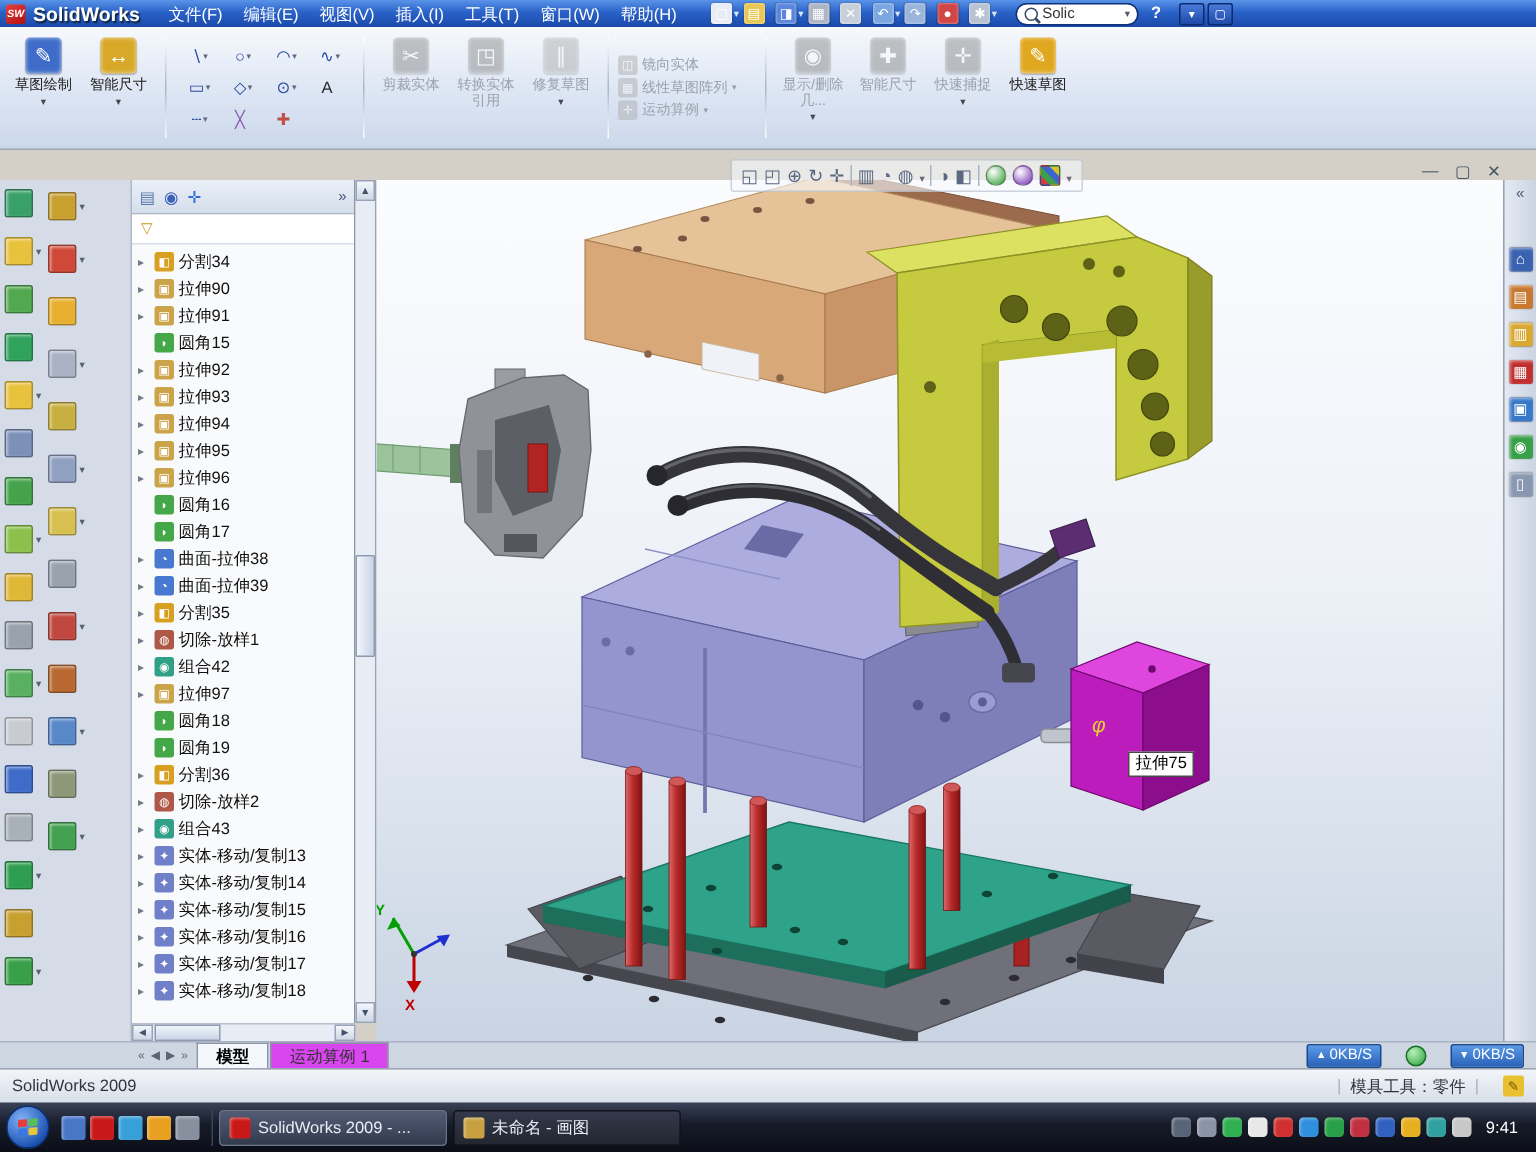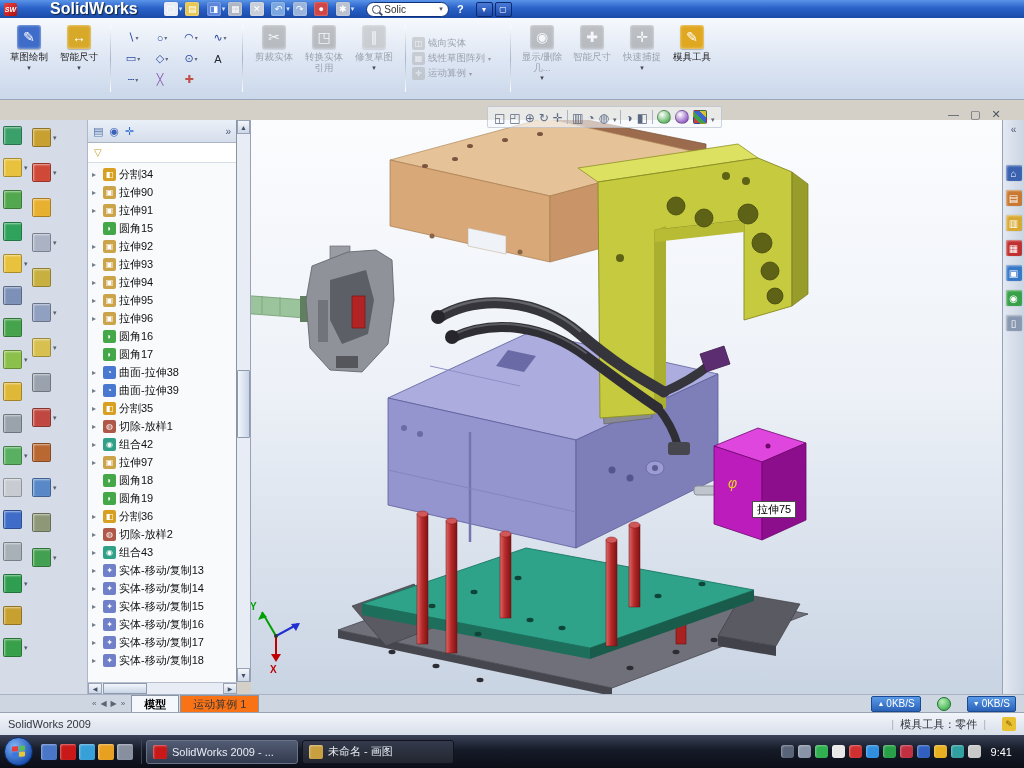--- a/index.html
+++ b/index.html
@@ -2,21 +2,21 @@
 <html><head>
 <meta charset="utf-8">
 <style>
   html,body{margin:0;padding:0;background:#000;}
   body{width:1024px;height:768px;overflow:hidden;font-family:"Liberation Sans","DejaVu Sans",sans-serif;-webkit-user-select:none;user-select:none;}
   #app{position:relative;width:1024px;height:768px;background:#D4D0C8;overflow:hidden;}
 
   
   .titlebar{position:absolute;left:0;top:0;width:1024px;height:18px;background:linear-gradient(180deg,#5A94E8 0%,#2A62C8 45%,#1A4AAA 100%);display:flex;align-items:center;padding:0 4px;box-sizing:border-box;gap:2px;}
   .swlogo{width:13px;height:13px;background:linear-gradient(145deg,#E84040,#B01010);border-radius:2px;color:#fff;font-size:7px;font-weight:bold;font-style:italic;display:flex;align-items:center;justify-content:center;margin-right:3px;flex:none;}
-  .apptitle{color:#fff;font-weight:bold;font-size:16px;margin-right:10px;text-shadow:1px 1px 1px #123;margin-left:28px;}
+  .apptitle{color:#fff;font-weight:bold;font-size:13px;margin-right:10px;text-shadow:1px 1px 1px #123;}
   .menu{display:flex;}
   .menu span{color:#fff;font-size:11px;padding:1px 7px;cursor:default;}
   .tb-icons{display:flex;align-items:center;gap:3px;margin-left:14px;}
   .tchip{display:inline-flex;align-items:center;}
   .tchip .box{width:14px;height:14px;border-radius:2px;background:var(--c,#ccc);display:flex;align-items:center;justify-content:center;font-size:9px;color:#fff;box-shadow:inset 0 0 2px rgba(255,255,255,.6),0 0 1px rgba(0,0,0,.5);}
   .tchip .arrow{color:#D8E4F8;font-size:7px;margin-left:1px;}
   .noarrow .arrow{visibility:hidden;}
   .searchbox{margin-left:10px;background:#fff;border:1px solid #10307A;border-radius:8px;height:13px;display:flex;align-items:center;padding:0 5px;gap:3px;}
   .mag{width:7px;height:7px;border:1.5px solid #3A4A66;border-radius:50%;position:relative;flex:none;}
   .mag::after{content:"";position:absolute;width:4px;height:1.5px;background:#3A4A66;transform:rotate(45deg);left:6px;top:7px;}
@@ -107,21 +107,21 @@
   .rightpane{position:absolute;left:1002px;top:120px;width:22px;height:574px;background:linear-gradient(90deg,#E4EAF3,#CBD4E2);border-left:1px solid #98A2B4;box-sizing:border-box;}
   .rightpane .collapse{font-size:10px;color:#4A5A78;text-align:center;margin-top:4px;}
   .rpicons{display:flex;flex-direction:column;align-items:center;gap:9px;margin-top:30px;}
   .rpicons .box{width:16px;height:16px;border-radius:2px;background:var(--c,#88A);color:#fff;font-size:10px;display:flex;align-items:center;justify-content:center;box-shadow:inset 1px 1px 2px rgba(255,255,255,.5),0 0 1px rgba(0,0,0,.4);}
 
   
   .bstrip{position:absolute;left:0;top:694px;width:1024px;height:18px;background:#CED6E2;border-top:1px solid #A8B2C2;box-sizing:border-box;display:flex;align-items:stretch;}
   .bnav{display:flex;align-items:center;gap:4px;padding:0 6px 0 92px;}
   .bnav i{font-style:normal;font-size:8px;color:#5A6474;}
   .btabs{display:flex;align-items:stretch;}
-  .btab{font-size:11px;padding:1px 12px;display:flex;align-items:center;border:1px solid #8A94A4;border-bottom:none;background:#f97316;color:#333;margin-right:1px;}
+  .btab{font-size:11px;padding:1px 12px;display:flex;align-items:center;border:1px solid #8A94A4;border-bottom:none;background:#d946ef;color:#333;margin-right:1px;}
   .btab.active{background:#F4F7FB;font-weight:bold;color:#000;}
   .netarea{margin-left:auto;display:flex;align-items:center;gap:16px;padding-right:8px;}
   .netbadge{display:flex;align-items:center;gap:2px;background:linear-gradient(#5A9AE8,#2A62B8);border:1px solid #1A4A90;border-radius:2px;color:#fff;font-size:10px;padding:0 5px;height:14px;}
   .netbadge i{font-style:normal;font-size:7px;}
   .greendot{width:12px;height:12px;border-radius:50%;background:radial-gradient(circle at 35% 30%,#B8F0B8,#28A038);border:1px solid #187028;}
 
   
   .statusbar{position:absolute;left:0;top:712px;width:1024px;height:23px;background:linear-gradient(#F2F5FA,#D8DFEA);border-top:1px solid #9AA4B4;box-sizing:border-box;display:flex;align-items:center;font-size:11px;color:#30343C;padding:0 8px;}
   .statusbar .sep{color:#A8B0BC;margin:0 6px;}
   .statusbar .rightgrp{margin-left:auto;display:flex;align-items:center;}
@@ -146,20 +146,30 @@
   .clock{color:#fff;font-size:11px;margin:0 8px 0 6px;}
 </style>
 </head>
 <body>
 
 <div id="app">
 
   <div class="titlebar">
     <span class="swlogo">SW</span>
     <span class="apptitle">SolidWorks</span>
+    <div class="menu">
+
+    <span>文件(F)</span>
+        <span>编辑(E)</span>
+        <span>视图(V)</span>
+        <span>插入(I)</span>
+        <span>工具(T)</span>
+        <span>窗口(W)</span>
+        <span>帮助(H)</span>
+      </div>
     <div class="tb-icons">
 
     <span class="tchip" style="--c: #E8ECF4;">
           <span class="box">
             <i style="font-style:normal">▢</i>
           </span>
           <span class="arrow">▾</span>
         </span>
         <span class="tchip noarrow" style="--c: #E8C752;">
           <span class="box">
@@ -359,21 +369,21 @@
           <span class="ricon">
             <i style="font-style:normal">✛</i>
           </span>
           <span class="rlabel">快速捕捉</span>
           <span class="arrow">▾</span>
         </div>
         <div class="rbtn noarrow" style="--c: #E0A820;">
           <span class="ricon">
             <i style="font-style:normal">✎</i>
           </span>
-          <span class="rlabel">模具工具</span>
+          <span class="rlabel">快速草图</span>
           <span class="arrow">▾</span>
         </div>
       </div>
   </div>
 
 
   <div class="leftbars">
     <div class="icolA">
 
     <span class="lchip noarrow" style="--c: #3AA06A;">

